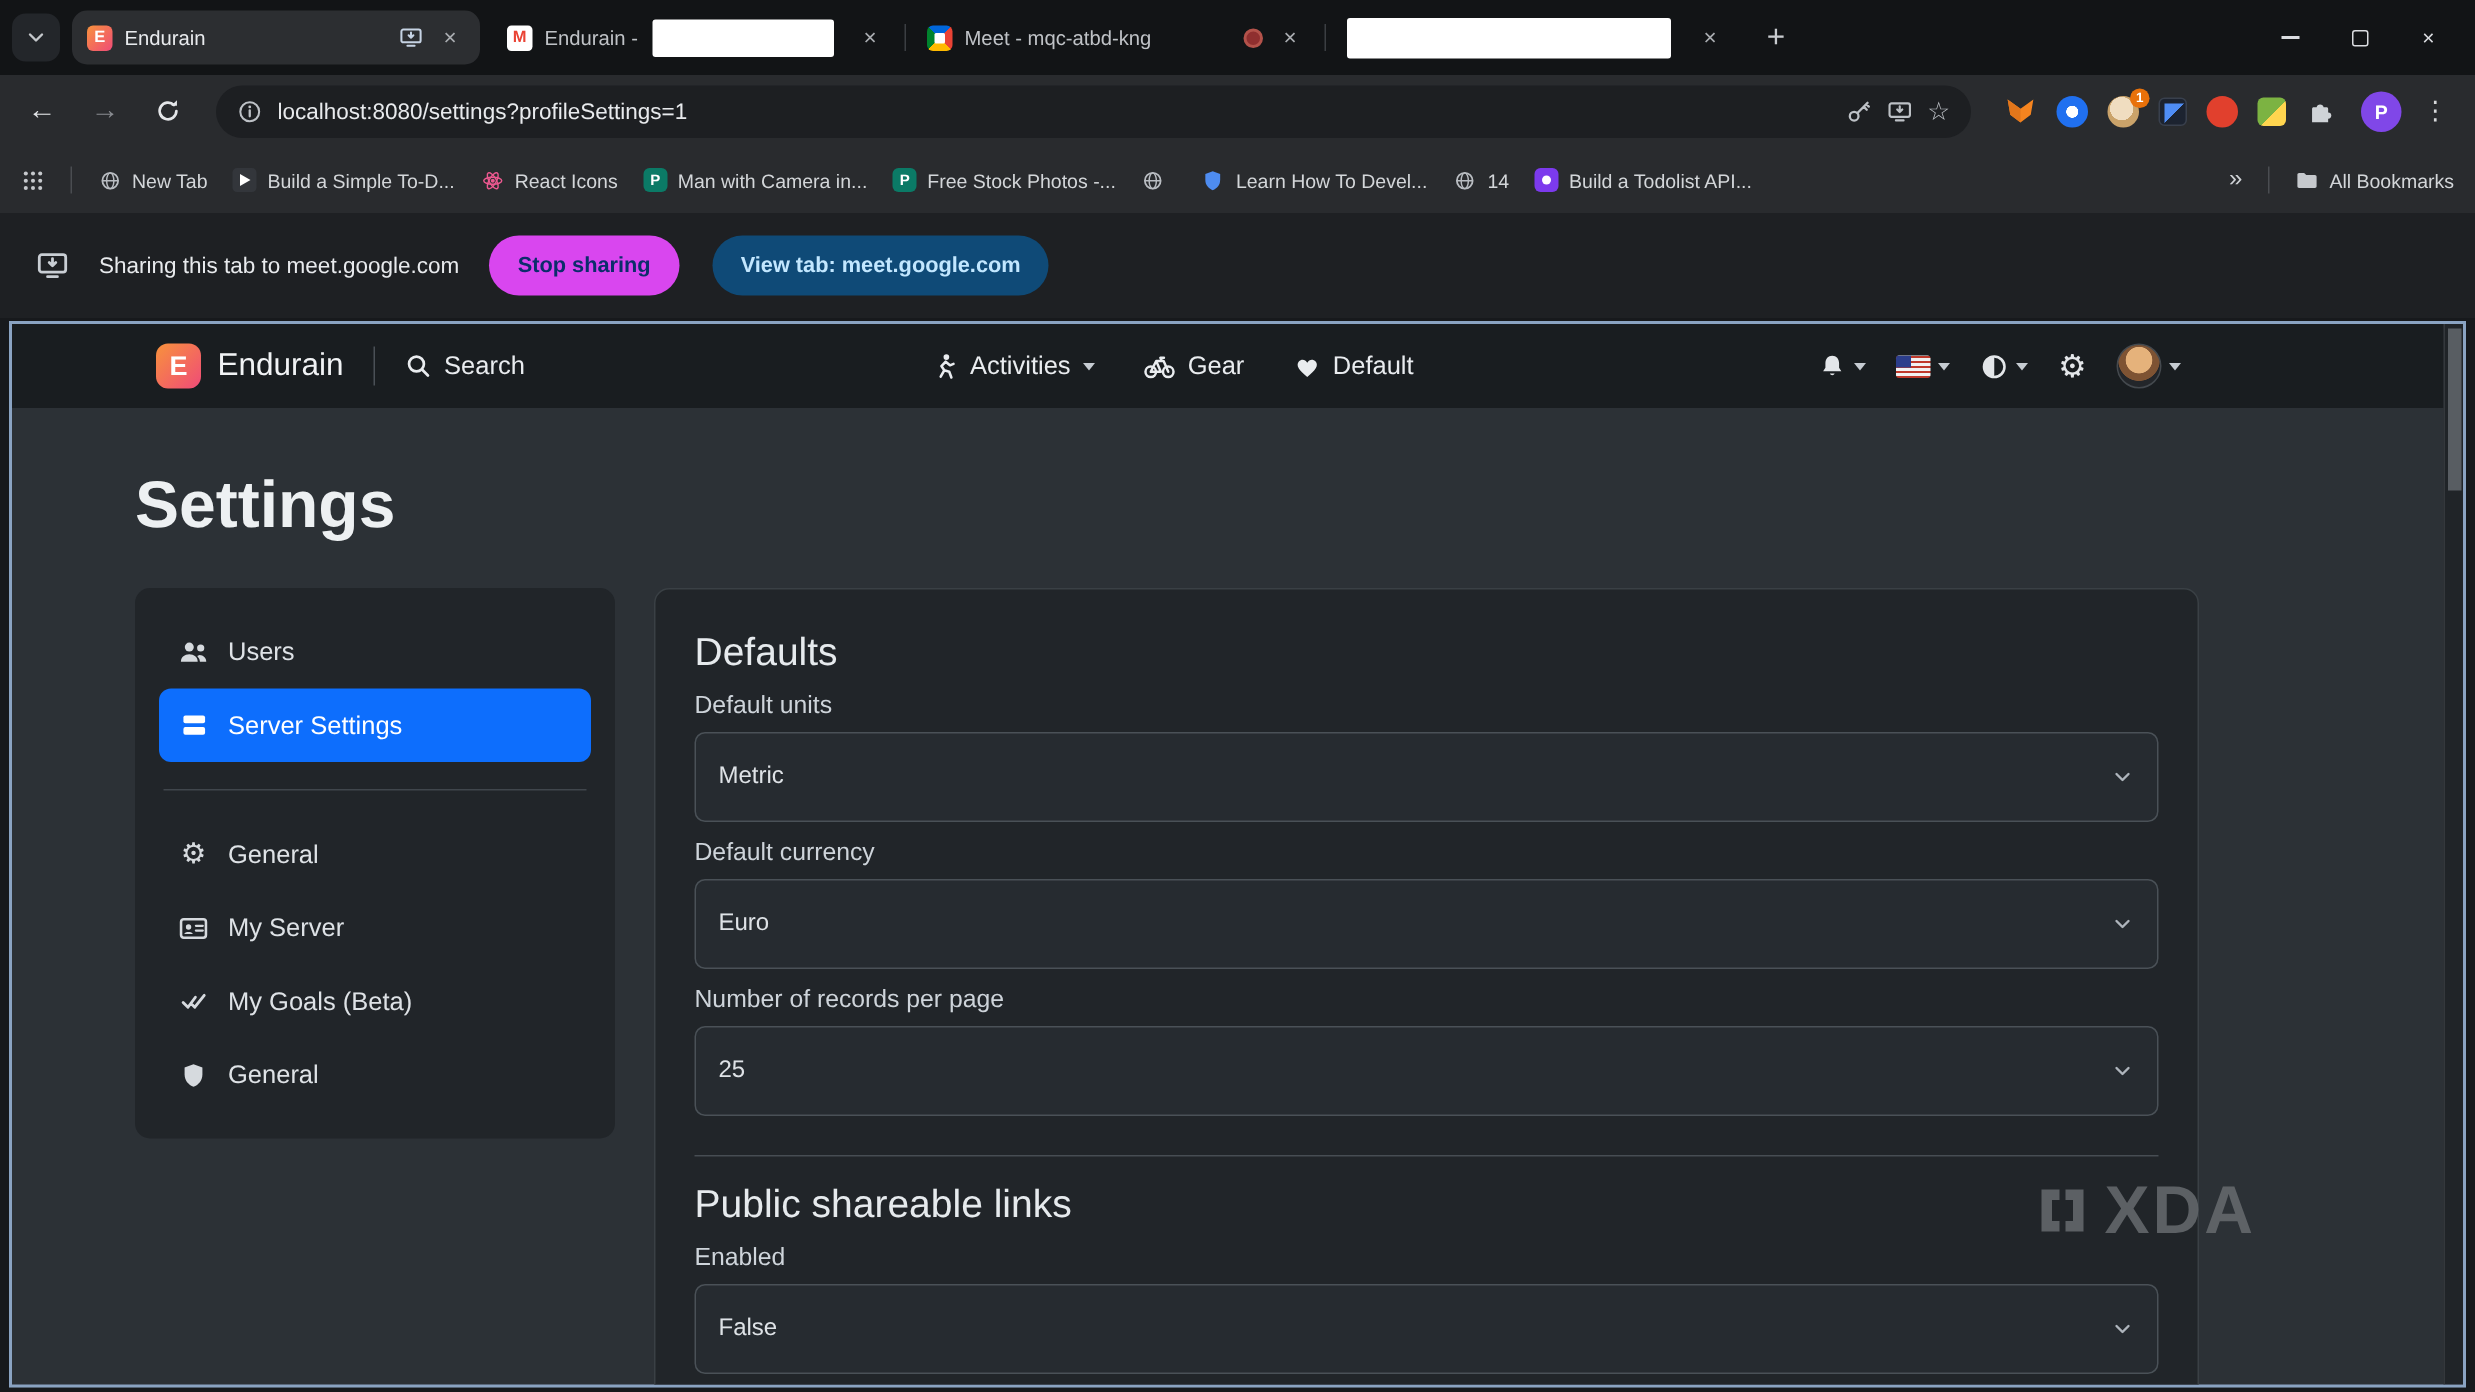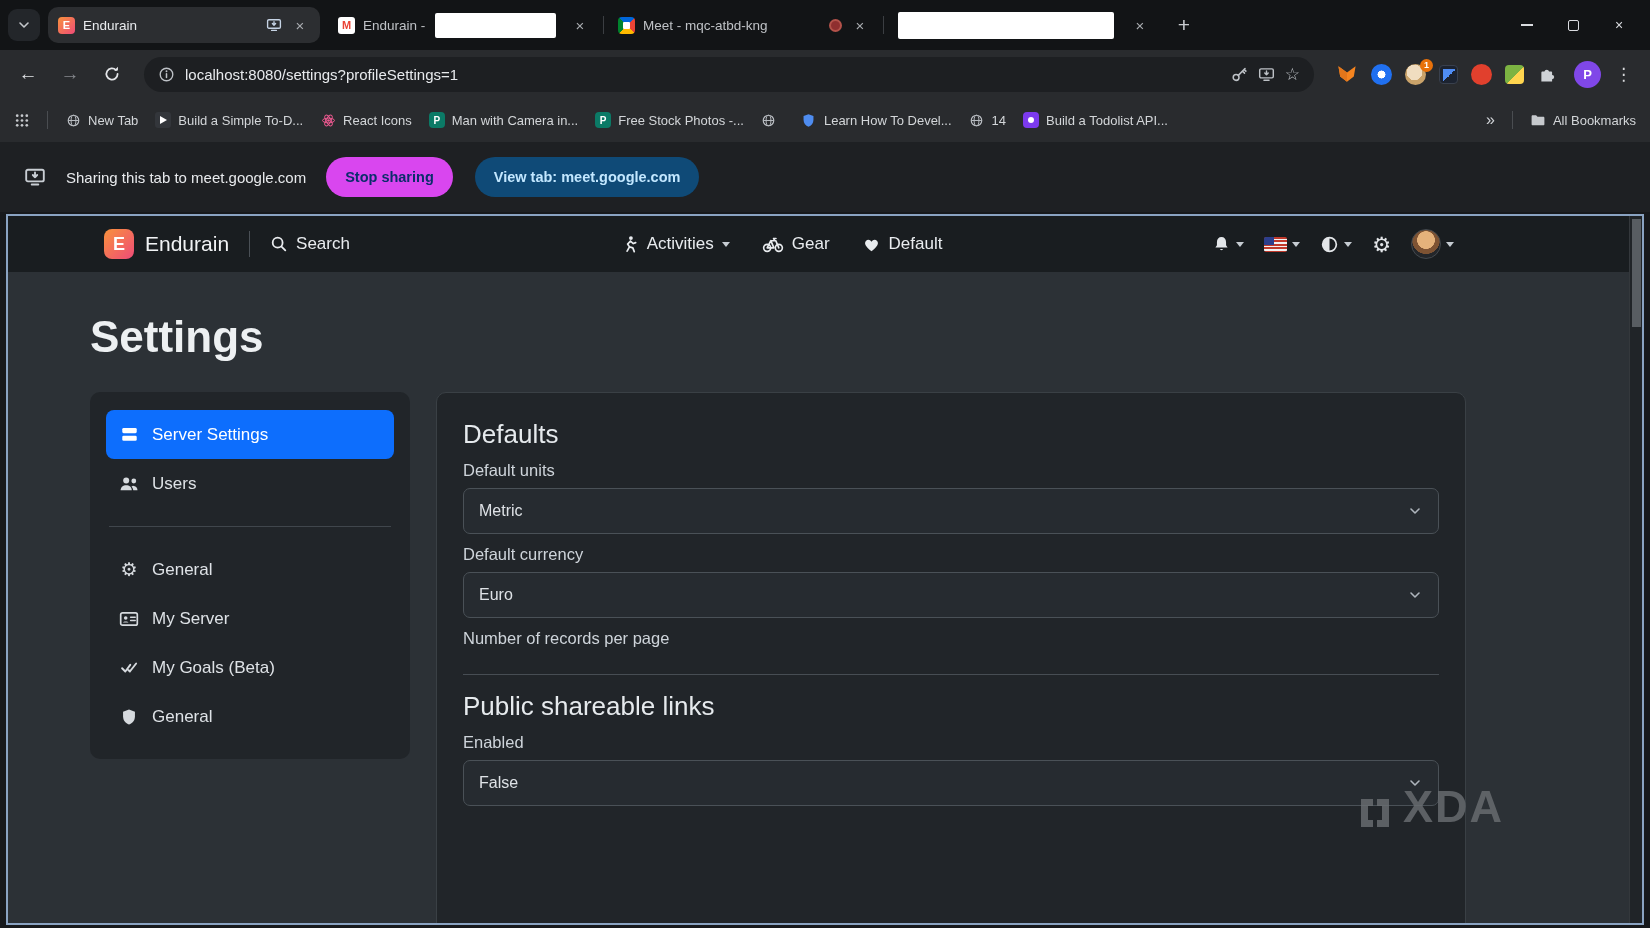--- a/index.html
+++ b/index.html
@@ -99,28 +99,28 @@
 .sidebar-card{flex:0 0 320px;background:#212529;border-radius:10px;padding:18px 16px;}
 .side-item{height:49px;border-radius:8px;display:flex;align-items:center;gap:11px;padding:0 11px;font-size:17px;color:#dee2e6;}
 .side-item .si{width:24px;display:flex;justify-content:center;color:#d6dade;flex:0 0 auto;}
 .side-item.active{background:#0d6efd;color:#fff;}
 .side-item.active .si{color:#fff;}
 .si.gear-glyph{font-size:19px;color:#d6dade;}
 .side-divider{height:1px;background:#40464c;margin:18px 3px;}
 .main-card{flex:1;background:#212529;border:1px solid #3a4045;border-radius:10px;padding:24px 26px;height:580px;}
 .section-title{font-size:26px;font-weight:500;color:#e6eaed;margin:2px 0 10px;}
 .field-label{display:block;font-size:16.5px;color:#ced4da;margin:11px 0 8px;}
-.select{height:46px;background:#262b30;border:1px solid #4a5157;border-radius:7px;display:flex;align-items:center;justify-content:space-between;padding:0 15px;font-size:16px;color:#dee2e6;}
+.select{height:60px;background:#262b30;border:1px solid #4a5157;border-radius:7px;display:flex;align-items:center;justify-content:space-between;padding:0 15px;font-size:16px;color:#dee2e6;}
 .chev{color:#aeb5bc;flex:0 0 auto;}
 .card-divider{height:1px;background:#474d53;margin:26px 0 16px;}
 
 .pg-scroll{position:absolute;top:0;right:0;bottom:0;width:13px;background:#202428;border-left:1px solid #34383c;z-index:5;}
 .pg-thumb{position:absolute;top:3px;left:2px;width:9px;height:108px;background:#585d62;}
 
-.watermark{position:absolute;right:138px;bottom:90px;display:flex;align-items:flex-end;gap:8px;opacity:.8;z-index:4;}
+.watermark{position:absolute;right:138px;bottom:90px;display:flex;align-items:center;gap:8px;opacity:.8;z-index:4;}
 .wm-logo{color:#6b6f73;}
 .wm-text{font-size:45px;font-weight:700;color:#6b6f73;letter-spacing:2px;}
 </style>
 </head>
 <body>
 
 <svg width="0" height="0" style="position:absolute" aria-hidden="true">
   <symbol id="sym-chev" viewBox="0 0 20 20">
       <path d="M5 7.5l5 5 5-5" fill="none" stroke="currentColor" stroke-width="2" stroke-linecap="round" stroke-linejoin="round"></path>
     </symbol>
@@ -486,36 +486,36 @@
           </div>
         </div>
       </header>
 
       <div class="page-body">
         <h1 class="page-title">Settings</h1>
 
         <div class="content-row">
 
           <aside class="sidebar-card">
+            <div class="side-item">
+              <span class="si">
+                  <svg class="i" width="20" height="20" viewBox="0 0 20 20">
+                    <use href="#sym-users"></use>
+                  </svg>
+                </span>
+              <span>Users</span>
+            </div>
             <div class="side-item active">
               <span class="si">
                   <svg class="i" width="19" height="19" viewBox="0 0 20 20">
                     <use href="#sym-server"></use>
                   </svg>
                 </span>
               <span>Server Settings</span>
             </div>
-            <div class="side-item">
-              <span class="si">
-                  <svg class="i" width="20" height="20" viewBox="0 0 20 20">
-                    <use href="#sym-users"></use>
-                  </svg>
-                </span>
-              <span>Users</span>
-            </div>
             <div class="side-divider"></div>
             <div class="side-item">
               <span class="si gear-glyph">⚙</span>
               <span>General</span>
             </div>
             <div class="side-item">
               <span class="si">
                   <svg class="i" width="20" height="20" viewBox="0 0 20 20">
                     <use href="#sym-idcard"></use>
                   </svg>
@@ -553,20 +553,26 @@
 
             <label class="field-label">Default currency</label>
             <div class="select">
               <span>Euro</span>
               <svg class="i chev" width="16" height="16" viewBox="0 0 20 20">
                   <use href="#sym-chev"></use>
                 </svg>
             </div>
 
             <label class="field-label">Number of records per page</label>
+            <div class="select">
+              <span>25</span>
+              <svg class="i chev" width="16" height="16" viewBox="0 0 20 20">
+                  <use href="#sym-chev"></use>
+                </svg>
+            </div>
 
             <div class="card-divider"></div>
 
             <h2 class="section-title">Public shareable links</h2>
 
             <label class="field-label">Enabled</label>
             <div class="select">
               <span>False</span>
               <svg class="i chev" width="16" height="16" viewBox="0 0 20 20">
                   <use href="#sym-chev"></use>

